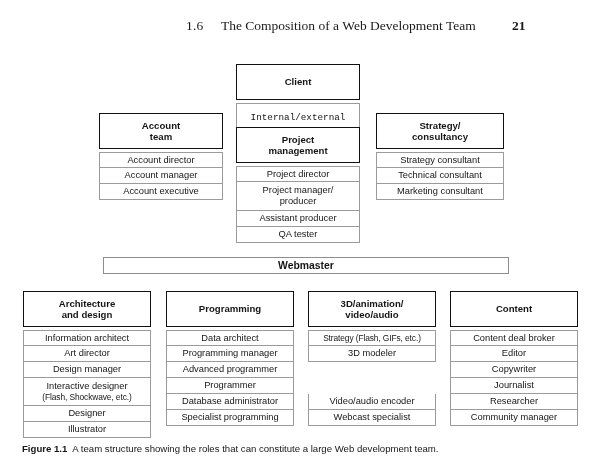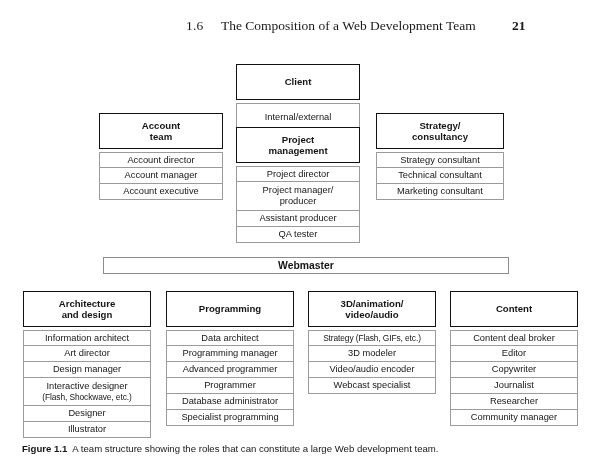--- a/index.html
+++ b/index.html
@@ -105,21 +105,21 @@
   <span class="num">1.6</span>
   <span class="ttl">The Composition of a Web Development Team</span>
   <span class="pg">21</span>
 </div>
 
 <div class="box" style="left:236px; top:64px; width:124px;">
   <div class="hdr" style="height:30px;">
     <span>Client</span>
   </div>
   <div class="gap"></div>
-  <div class="cell first" style="height:28px;">
+  <div class="cell first" style="height:28px;font-family:Liberation Mono, monospace;">
     <span>Internal/external</span>
   </div>
 </div>
 
 <div class="box" style="left:99px; top:113px; width:124px;">
   <div class="hdr" style="height:31px; flex-direction:column;">
     <span class="ln">Account</span>
     <span class="ln">team</span>
   </div>
   <div class="gap"></div>
@@ -233,21 +233,21 @@
     <span class="ln">3D/animation/</span>
     <span class="ln">video/audio</span>
   </div>
   <div class="gap"></div>
   <div class="cell first" style="height:16px;">
     <span class="tiny">Strategy (Flash, GIFs, etc.)</span>
   </div>
   <div class="cell" style="height:16px;">
     <span>3D modeler</span>
   </div>
-  <div class="cell" style="height:16px;">
+  <div class="cell" style="height:16px;margin-top:32px;">
     <span>Video/audio encoder</span>
   </div>
   <div class="cell" style="height:16px;">
     <span>Webcast specialist</span>
   </div>
 </div>
 
 <div class="box" style="left:450px; top:291px; width:128px;">
   <div class="hdr" style="height:31px;">
     <span>Content</span>

